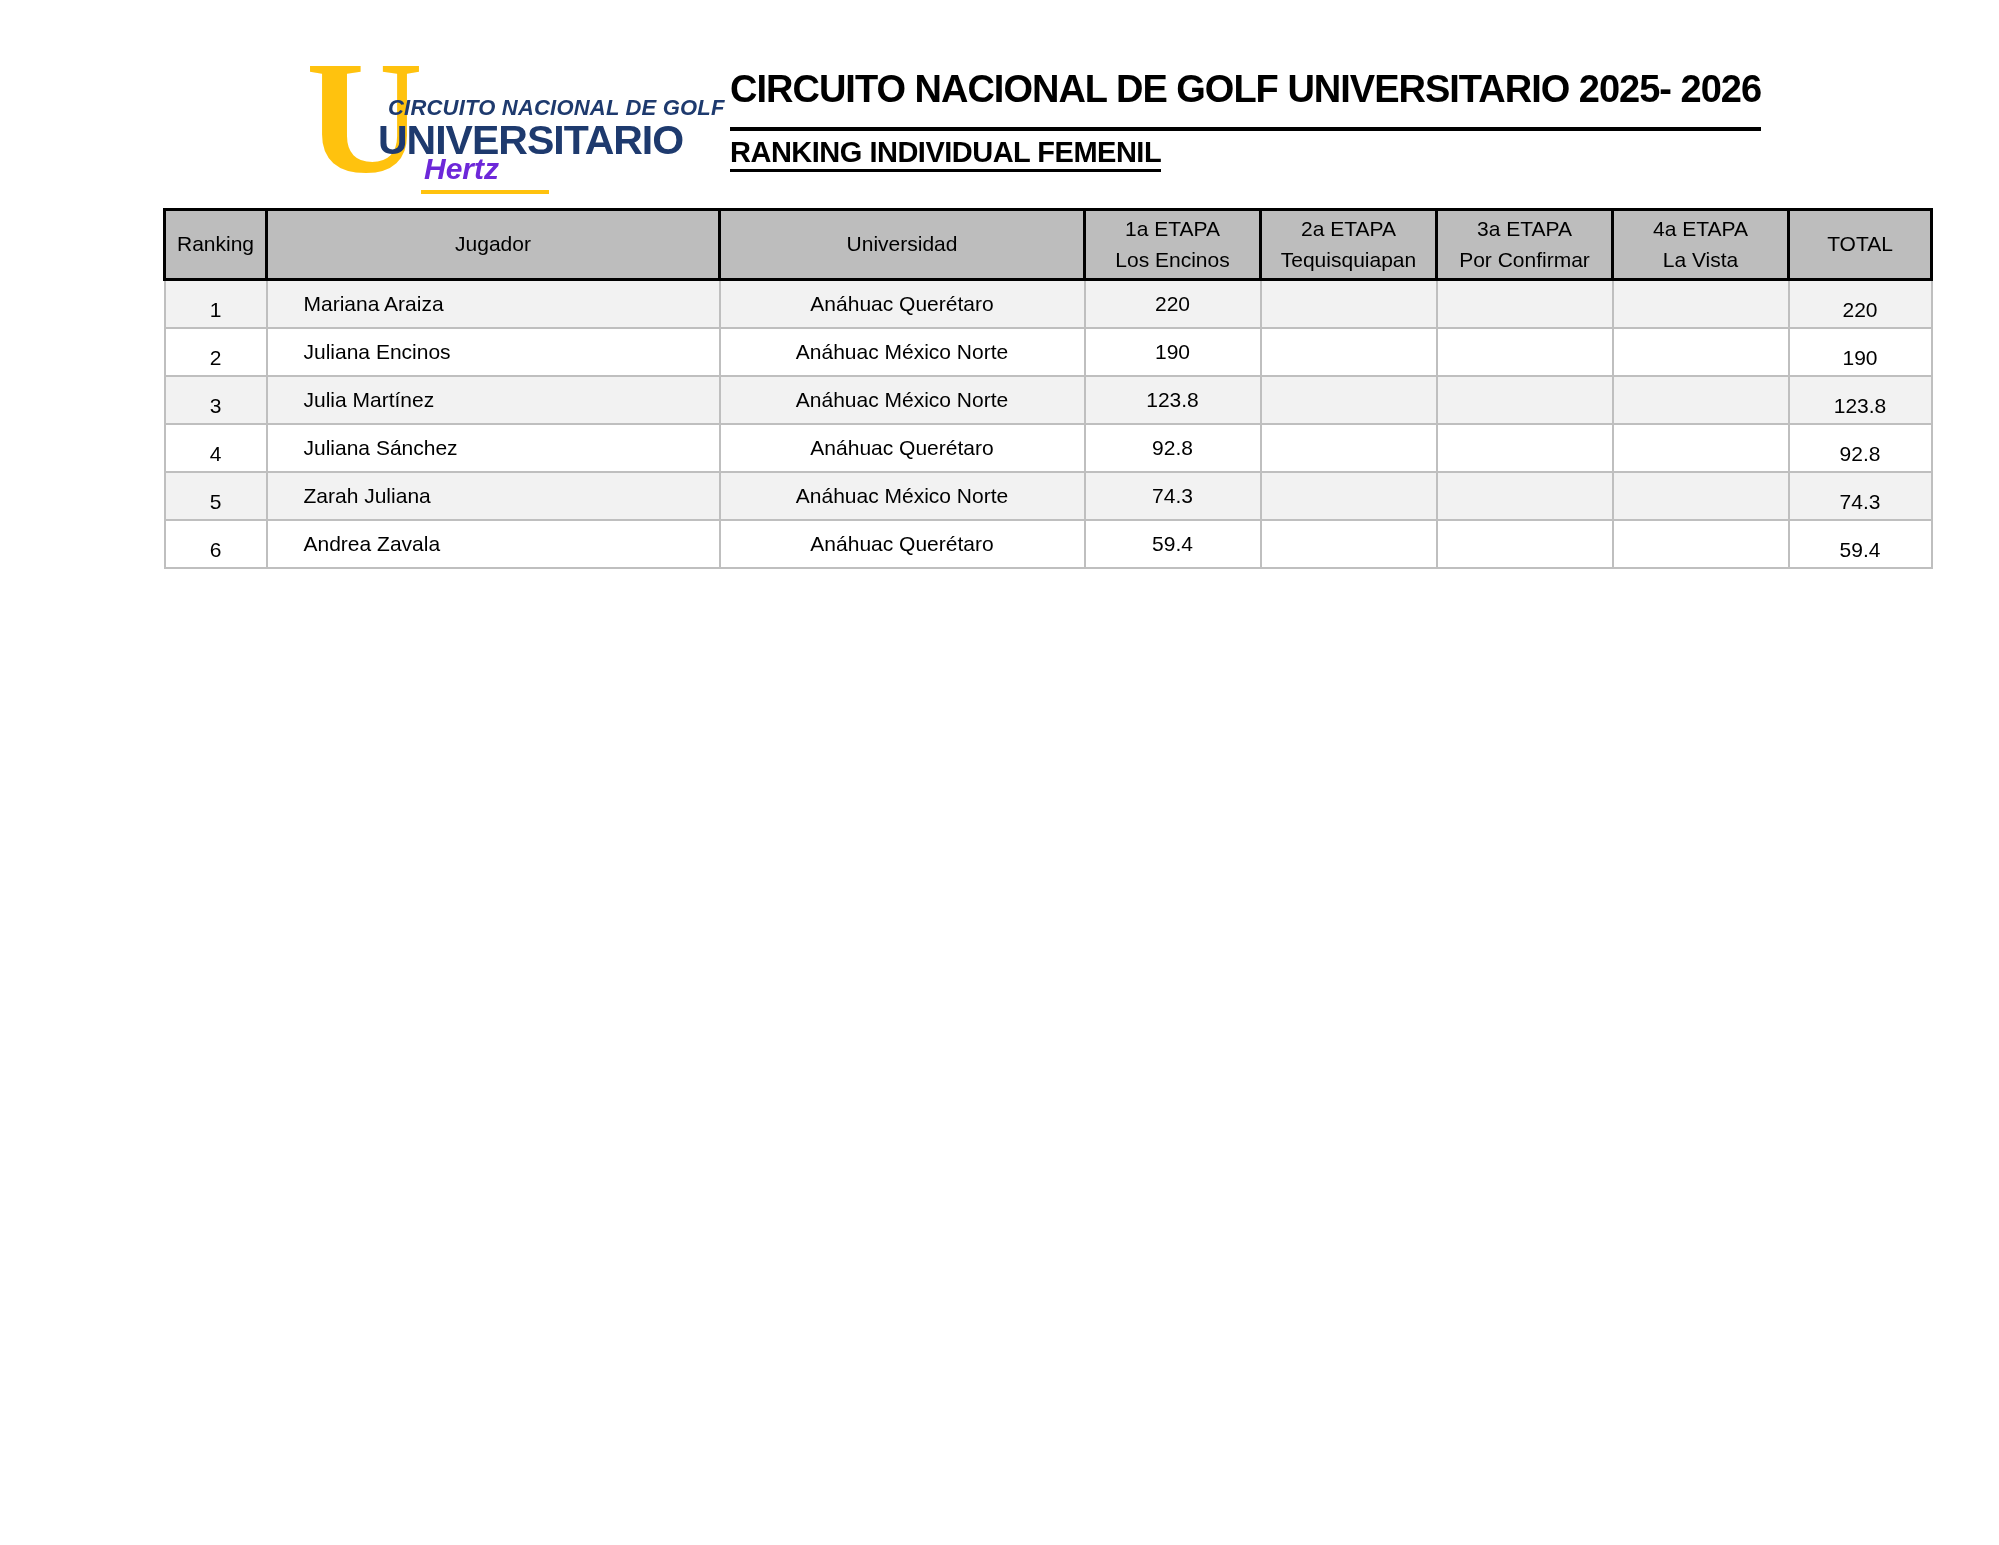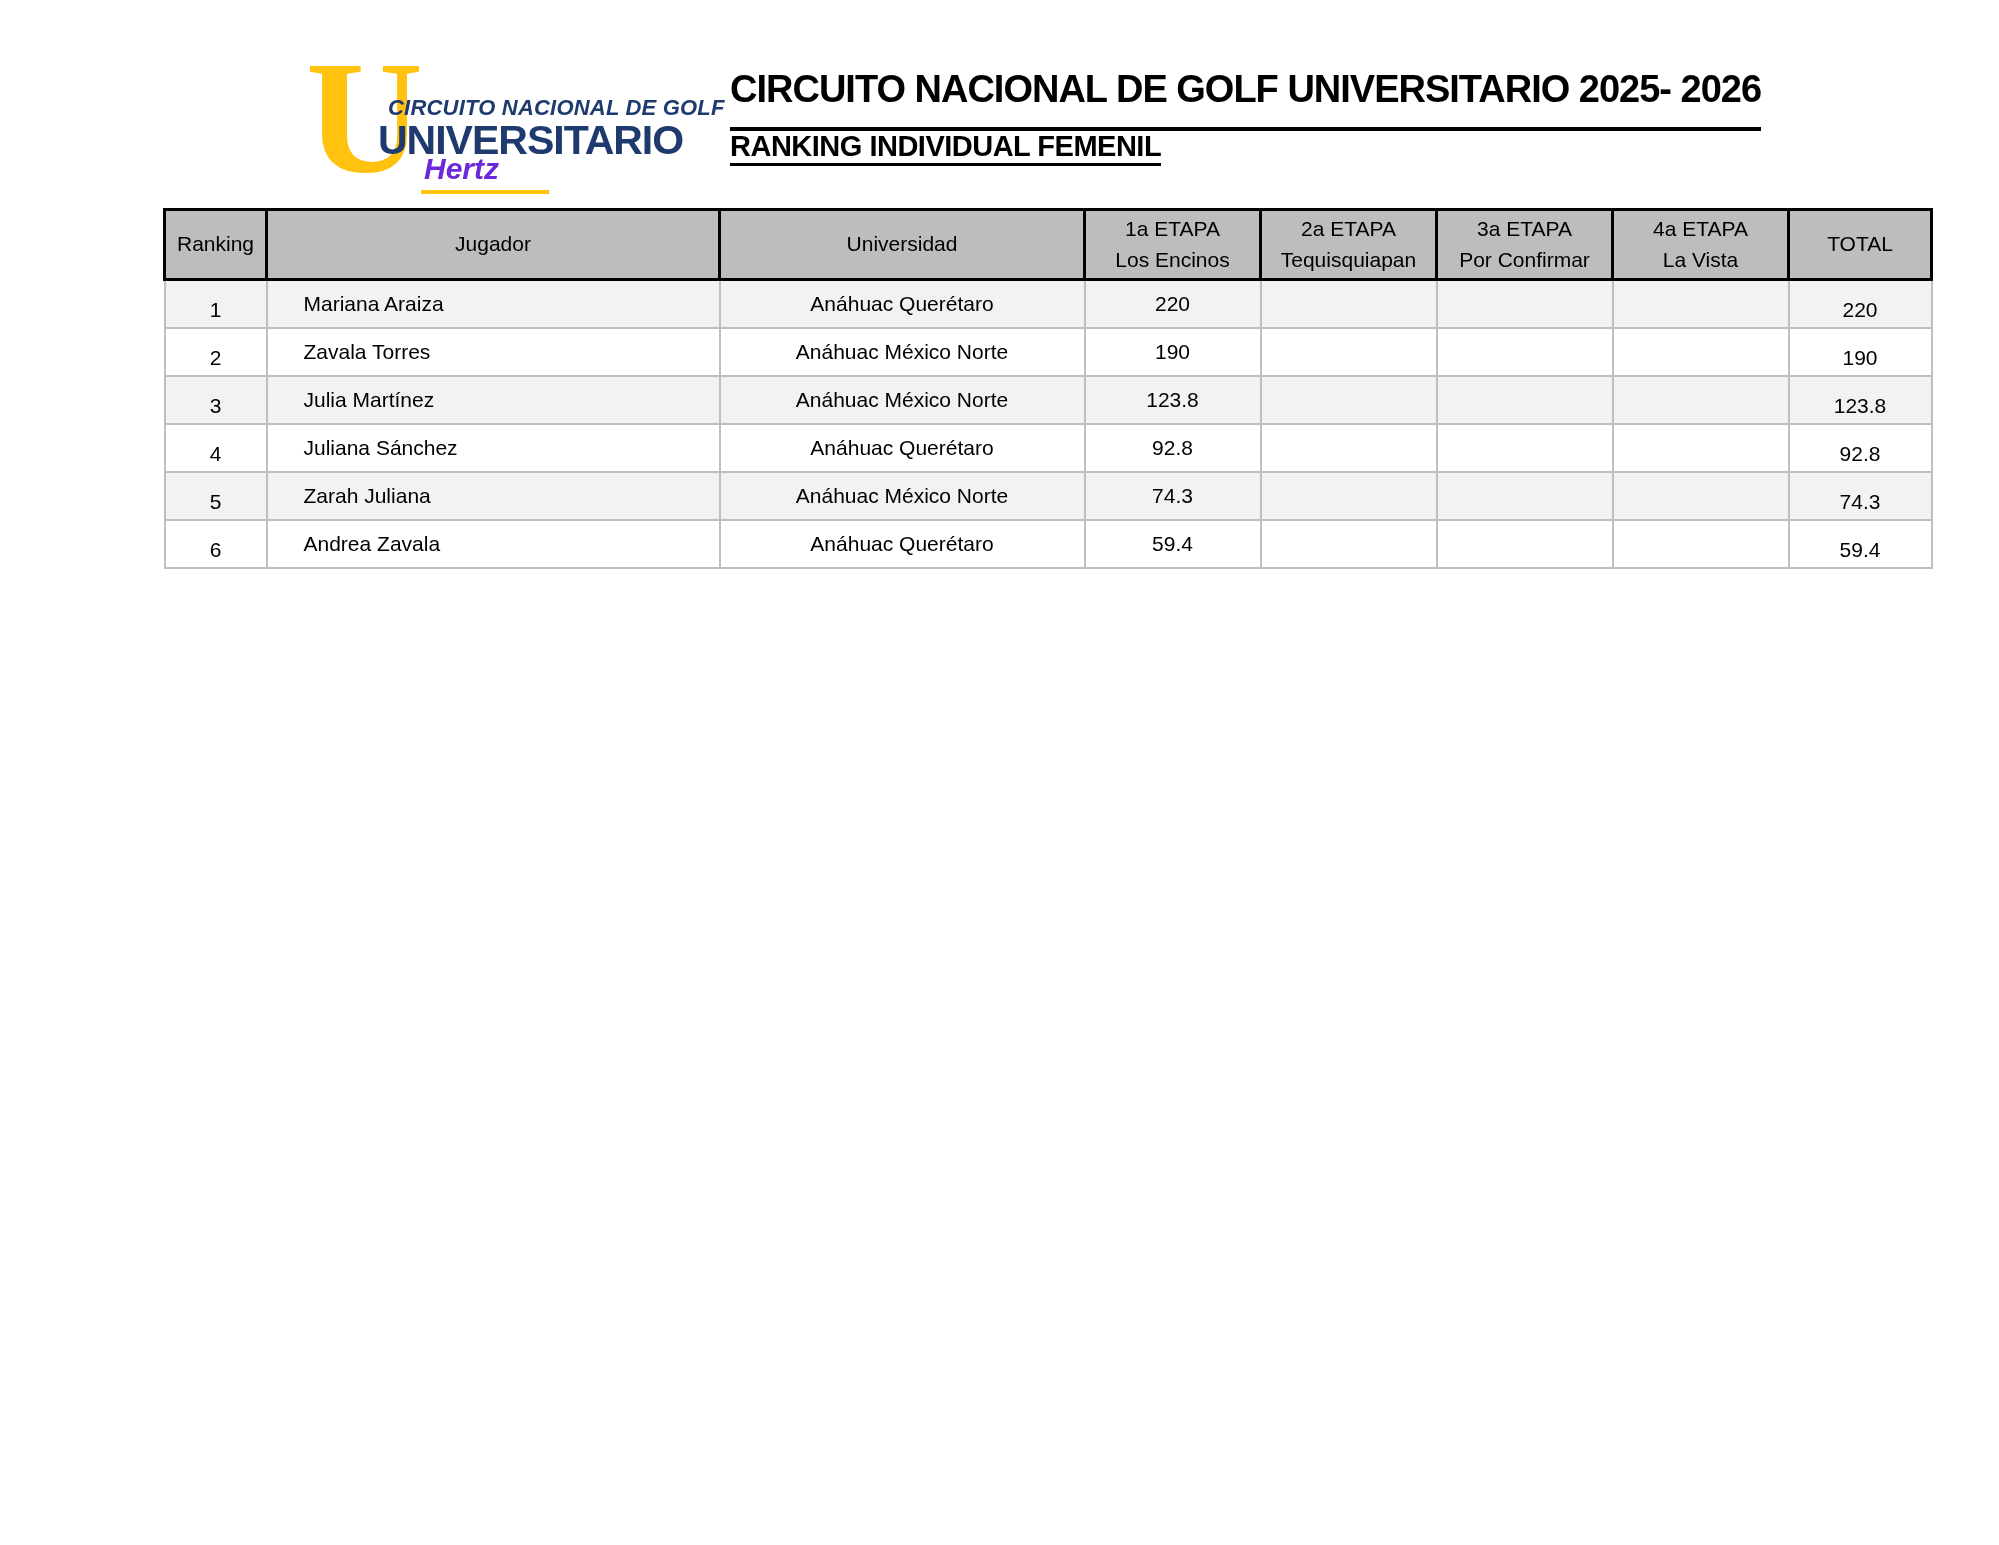--- a/index.html
+++ b/index.html
@@ -45,21 +45,21 @@
 
   
   .title-block{position:absolute;left:730px;top:70px;}
   .doc-title{
     display:inline-block;font-size:38px;font-weight:bold;line-height:1.05;
     letter-spacing:-1px;border-bottom:4px solid #000;padding-bottom:17px;
   }
   .doc-subtitle{
     display:inline-block;font-size:29px;font-weight:bold;line-height:1.05;
     letter-spacing:-0.5px;border-bottom:3px solid #000;padding-bottom:2px;
-    margin-top:0;
+    margin-top:6px;
   }
 
   
   table.ranking-table{
     position:absolute;left:163px;top:208px;width:1767px;
     border-collapse:collapse;table-layout:fixed;font-size:21px;
   }
   .ranking-table th{
     background:var(--header-bg);
     border:3px solid var(--grid-dark);
@@ -145,21 +145,21 @@
     <td class="cell-jugador">Mariana Araiza</td>
     <td class="cell-universidad">Anáhuac Querétaro</td>
     <td class="cell-etapa1">220</td>
     <td class="cell-etapa2"></td>
     <td class="cell-etapa3"></td>
     <td class="cell-etapa4"></td>
     <td class="cell-total">220</td>
   </tr>
       <tr>
     <td class="cell-ranking">2</td>
-    <td class="cell-jugador">Zavala Torres</td>
+    <td class="cell-jugador">Juliana Encinos</td>
     <td class="cell-universidad">Anáhuac México Norte</td>
     <td class="cell-etapa1">190</td>
     <td class="cell-etapa2"></td>
     <td class="cell-etapa3"></td>
     <td class="cell-etapa4"></td>
     <td class="cell-total">190</td>
   </tr>
       <tr>
     <td class="cell-ranking">3</td>
     <td class="cell-jugador">Julia Martínez</td>

